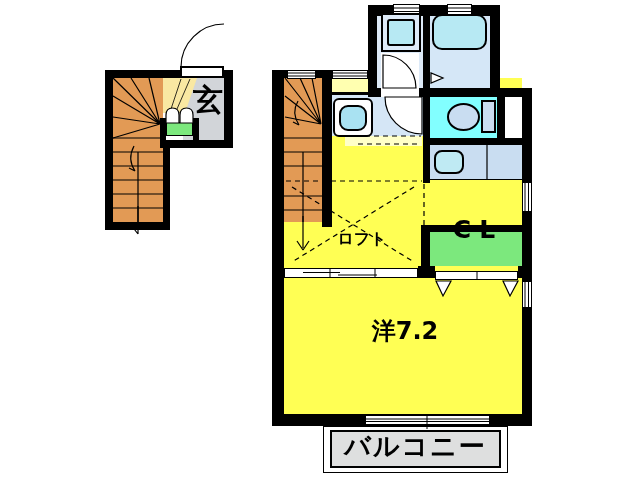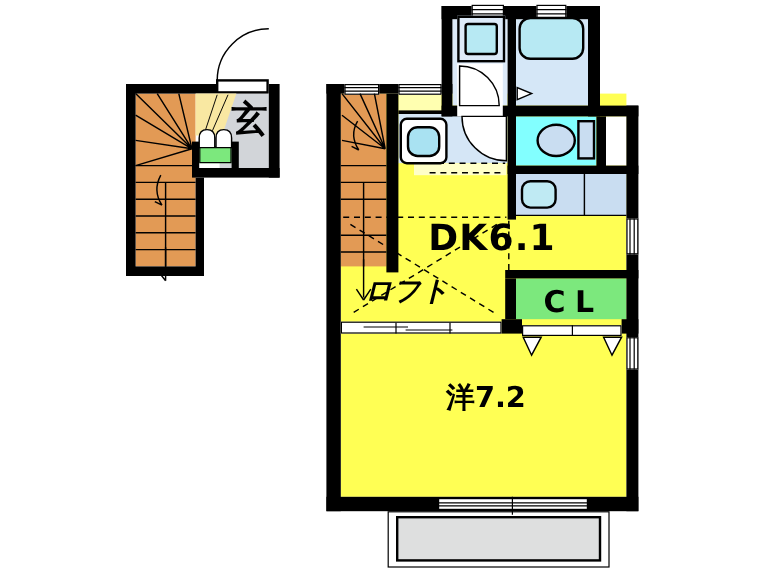--- a/index.html
+++ b/index.html
@@ -134,18 +134,18 @@
       <path d="M286 181H422"></path>
       <path d="M424 184V225"></path>
       <path d="M292 187L414 262"></path>
       <path d="M414 187L292 262"></path>
       <path d="M347 136H421"></path>
       <path d="M358 144H420"></path>
     </g>
   </svg>
 
   <div class="label" style="left:188px;top:84px;width:40px;font-size:30px;">玄</div>
-  <div class="label" style="left:350px;top:183px;width:120px;font-size:30px;letter-spacing:1px;">DK6.1</div>
-  <div class="label" style="left:299px;top:231px;width:80px;font-size:23px;font-style:italic;">ロフト</div>
-  <div class="label" style="left:434px;top:239px;width:88px;font-size:25px;letter-spacing:8px;">CL</div>
+  <div class="label" style="left:322px;top:231px;width:80px;font-size:16px;">ロフト</div>
+  <div class="label" style="left:434px;top:217px;width:88px;font-size:25px;letter-spacing:8px;">CL</div>
   <div class="label" style="left:345px;top:319px;width:120px;font-size:24px;">洋7.2</div>
+  <div class="label" style="left:330px;top:433px;width:171px;font-size:26px;letter-spacing:2px;">バルコニー</div>
 
 </div>
 
 </body></html>

